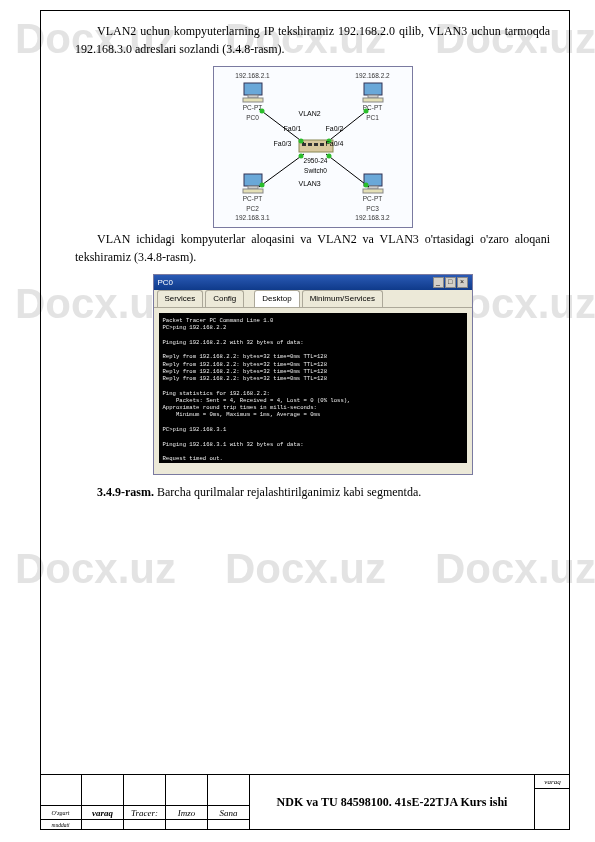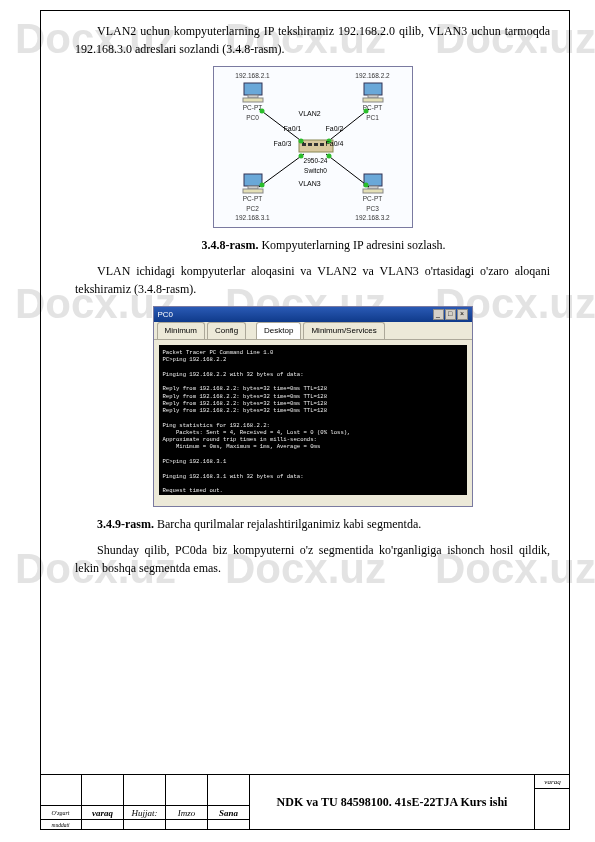--- a/index.html
+++ b/index.html
@@ -195,36 +195,35 @@
         <circle cx="115" cy="89" r="2.5" fill="#2bbd2b"></circle>
     </svg>
     <div class="net-label" style="left:85px; top:42px;">VLAN2</div>
     <div class="net-label" style="left:85px; top:112px;">VLAN3</div>
     <div class="net-label" style="left:70px; top:57px;">Fa0/1</div>
     <div class="net-label" style="left:112px; top:57px;">Fa0/2</div>
     <div class="net-label" style="left:60px; top:72px;">Fa0/3</div>
     <div class="net-label" style="left:112px; top:72px;">Fa0/4</div>
   </div>
 
-  <p class="caption"><b>3.4.8-rasm.</b><span> Kompyuterlarning IP adresini sozlash.</span></p>
 
   <p>VLAN ichidagi kompyuterlar aloqasini va VLAN2 va VLAN3 o'rtasidagi o'zaro aloqani tekshiramiz (3.4.8-rasm).</p>
 
   <div class="figure-cmd">
     <div class="cmd-outer">
       <div class="cmd-titlebar">
         <span>PC0</span>
         <div class="winbtns">
           <div class="winbtn">_</div>
           <div class="winbtn">□</div>
           <div class="winbtn">×</div>
         </div>
       </div>
       <div class="cmd-tabs">
-        <div class="cmd-tab">Minimum</div>
+        <div class="cmd-tab">Services</div>
         <div class="cmd-tab">Config</div>
         <div class="cmd-tab" style="background:#fff;margin-left:8px;">Desktop</div>
         <div class="cmd-tab">Minimum/Services</div>
       </div>
       <div style="padding:5px;">
         <div class="cmd-body">Packet Tracer PC Command Line 1.0
 PC&gt;ping 192.168.2.2
 
 Pinging 192.168.2.2 with 32 bytes of data:
 
@@ -250,39 +249,38 @@
 Ping statistics for 192.168.3.1:
     Packets: Sent = 4, Received = 0, Lost = 4 (100% loss),
 
 PC&gt;</div>
       </div>
     </div>
   </div>
 
   <p class="caption" style="text-align:left; text-indent:22px;"><b>3.4.9-rasm.</b><span> Barcha qurilmalar rejalashtirilganimiz kabi segmentda.</span></p>
 
-  <p>Shunday qilib, PC0da biz kompyuterni o'z segmentida ko'rganligiga ishonch hosil qildik, lekin boshqa segmentda emas.</p>
 </div>
 
 <div class="title-block">
   <div style="display:flex; height:100%;">
     <div style="width:210px; display:flex; flex-direction:column;">
       <div style="flex:1; display:flex;">
         <div class="tb-cell tb-small"></div>
         <div class="tb-cell tb-small"></div>
         <div class="tb-cell tb-small"></div>
         <div class="tb-cell tb-small"></div>
         <div class="tb-cell tb-small" style="border-right:1.5px solid #000;"></div>
       </div>
       <div style="height:14px; display:flex;">
         <div class="tb-cell tb-small" style="font-size:6px;">O'zgart</div>
         <div class="tb-cell tb-small" style="font-weight:bold; font-style:italic;">varaq</div>
-        <div class="tb-cell tb-small">Hujjat:</div>
+        <div class="tb-cell tb-small">Tracer:</div>
         <div class="tb-cell tb-small">Imzo</div>
-        <div class="tb-cell tb-small" style="border-right:1.5px solid #000; font-weight:bold;">Sana</div>
+        <div class="tb-cell tb-small" style="border-right:1.5px solid #000; font-weight:normal;">Sana</div>
       </div>
       <div style="height:10px; display:flex;">
         <div class="tb-cell tb-small" style="font-size:5.5px; border-bottom:none;">muddati</div>
         <div class="tb-cell tb-small" style="border-bottom:none;"></div>
         <div class="tb-cell tb-small" style="border-bottom:none;"></div>
         <div class="tb-cell tb-small" style="border-bottom:none;"></div>
         <div class="tb-cell tb-small" style="border-right:1.5px solid #000; border-bottom:none;"></div>
       </div>
     </div>
     <div class="tb-main" style="border-bottom:none;">NDK va TU  84598100. 41sE-22TJA Kurs ishi</div>

